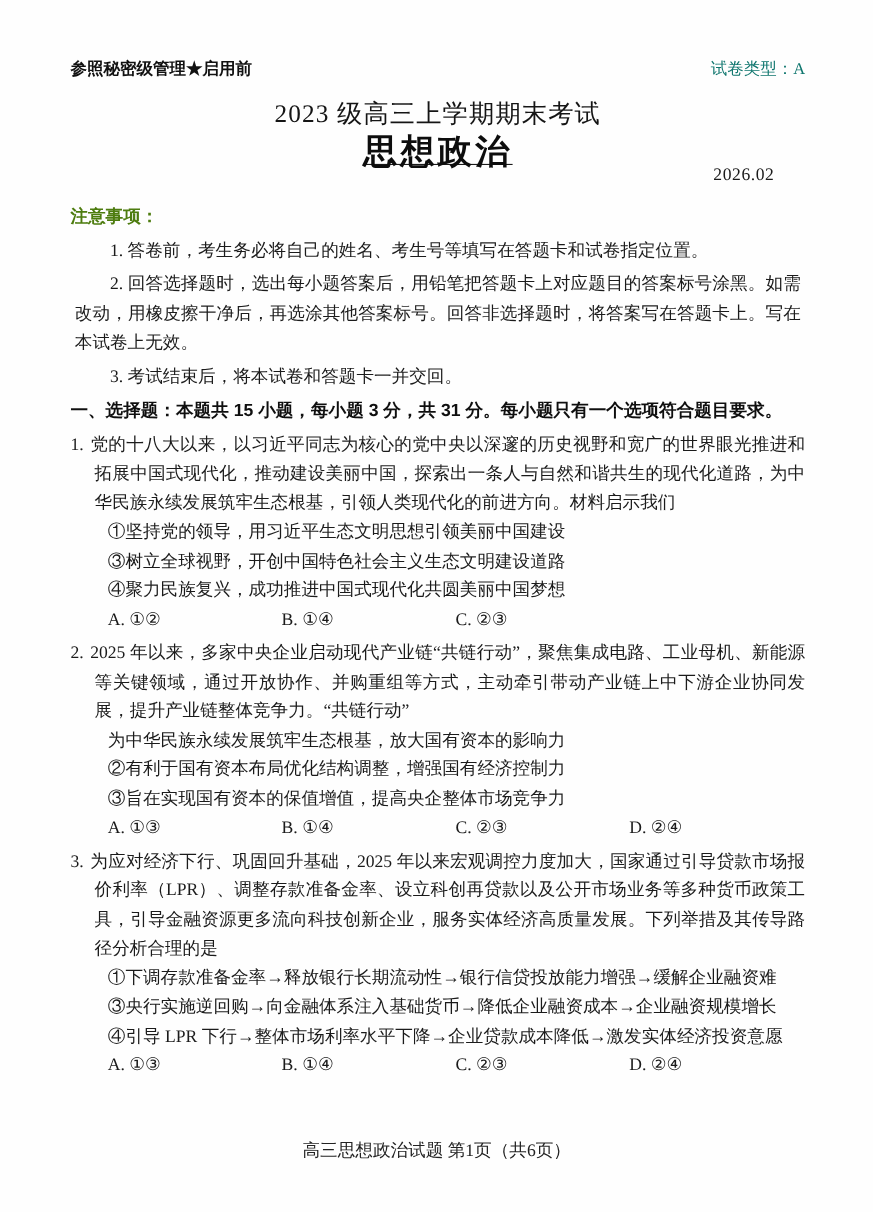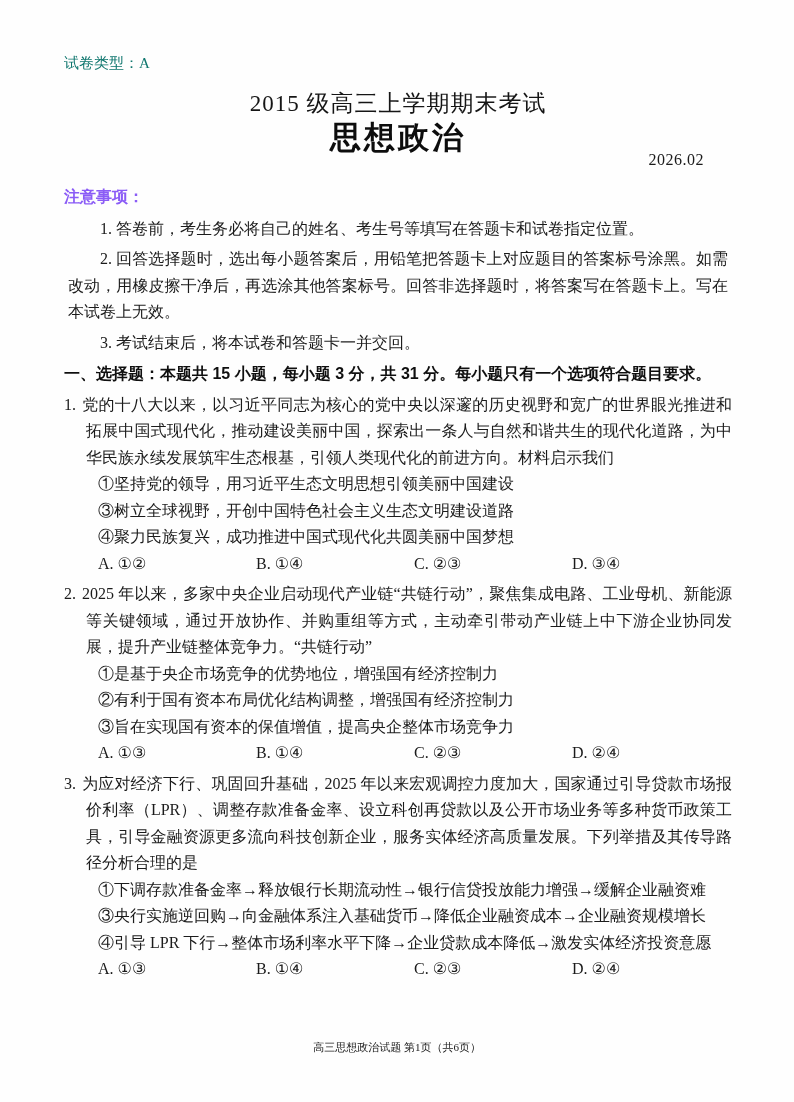--- a/index.html
+++ b/index.html
@@ -26,38 +26,39 @@
     font-size:23px;
     margin-top:14px;
     letter-spacing:1px;
     color:#151515;
   }
   .subject-row{
     position:relative;
     text-align:center;
     margin-top:8px;
     height:48px;
+    text-decoration:underline;
   }
   .subject-title{
     font-family:"Liberation Sans","DejaVu Sans",sans-serif;
     font-weight:bold;
     font-size:31px;
     letter-spacing:3px;
     color:#0d0d0d;
   }
   .exam-date{
     position:absolute;
     right:28px;bottom:0;
     font-size:16px;
     letter-spacing:0.5px;
   }
   .notes{margin-top:12px;}
   .notes-heading{
-    font-family:Liberation Mono, monospace;
-    font-weight:bold;font-size:16px;color:#8b5cf6;
+    font-family:Liberation Sans, sans-serif;
+    font-weight:bold;font-size:16px;color:#4d7c0f;
   }
   .note-item{
     margin:4px;
     text-indent:2em;
     text-align:justify;
   }
   .section-heading{
     font-family:"Liberation Sans","DejaVu Sans",sans-serif;
     font-weight:bold;
     font-size:16px;
@@ -85,34 +86,35 @@
   .option{
     width:158px;
     flex:0 0 auto;
     white-space:nowrap;
   }
   .footer{
     position:absolute;
     left:0;right:0;
     bottom:42px;
     text-align:center;
-    font-size:11px;
+    font-size:16px;
     color:#222;
   }
 </style>
 </head>
 <body>
 
 <div class="page">
 
   <div class="header-row">
+    <span class="security-label">参照秘密级管理★启用前</span>
     <span class="paper-type">试卷类型：A</span>
   </div>
 
-  <div class="exam-title">2015 级高三上学期期末考试</div>
+  <div class="exam-title">2023 级高三上学期期末考试</div>
 
   <div class="subject-row">
     <span class="subject-title">思想政治</span>
     <span class="exam-date">2026.02</span>
   </div>
 
   <div class="notes">
     <div class="notes-heading">注意事项：</div>
     <p class="note-item">1. 答卷前，考生务必将自己的姓名、考生号等填写在答题卡和试卷指定位置。</p>
     <p class="note-item">2. 回答选择题时，选出每小题答案后，用铅笔把答题卡上对应题目的答案标号涂黑。如需改动，用橡皮擦干净后，再选涂其他答案标号。回答非选择题时，将答案写在答题卡上。写在本试卷上无效。</p>
@@ -123,27 +125,26 @@
 
   <div class="question">
     <p class="stem"><span class="qnum">1.</span><span>党的十八大以来，以习近平同志为核心的党中央以深邃的历史视野和宽广的世界眼光推进和拓展中国式现代化，推动建设美丽中国，探索出一条人与自然和谐共生的现代化道路，为中华民族永续发展筑牢生态根基，引领人类现代化的前进方向。材料启示我们</span></p>
     <p class="statement">①坚持党的领导，用习近平生态文明思想引领美丽中国建设</p>
     <p class="statement">③树立全球视野，开创中国特色社会主义生态文明建设道路</p>
     <p class="statement">④聚力民族复兴，成功推进中国式现代化共圆美丽中国梦想</p>
     <div class="options">
       <span class="option">A. ①②</span>
       <span class="option">B. ①④</span>
       <span class="option">C. ②③</span>
-      <span class="option">D. ③④</span>
     </div>
   </div>
 
   <div class="question">
     <p class="stem"><span class="qnum">2.</span><span>2025 年以来，多家中央企业启动现代产业链“共链行动”，聚焦集成电路、工业母机、新能源等关键领域，通过开放协作、并购重组等方式，主动牵引带动产业链上中下游企业协同发展，提升产业链整体竞争力。“共链行动”</span></p>
-    <p class="statement">①是基于央企市场竞争的优势地位，增强国有经济控制力</p>
+    <p class="statement">为中华民族永续发展筑牢生态根基，放大国有资本的影响力</p>
     <p class="statement">②有利于国有资本布局优化结构调整，增强国有经济控制力</p>
     <p class="statement">③旨在实现国有资本的保值增值，提高央企整体市场竞争力</p>
     <div class="options">
       <span class="option">A. ①③</span>
       <span class="option">B. ①④</span>
       <span class="option">C. ②③</span>
       <span class="option">D. ②④</span>
     </div>
   </div>
 

